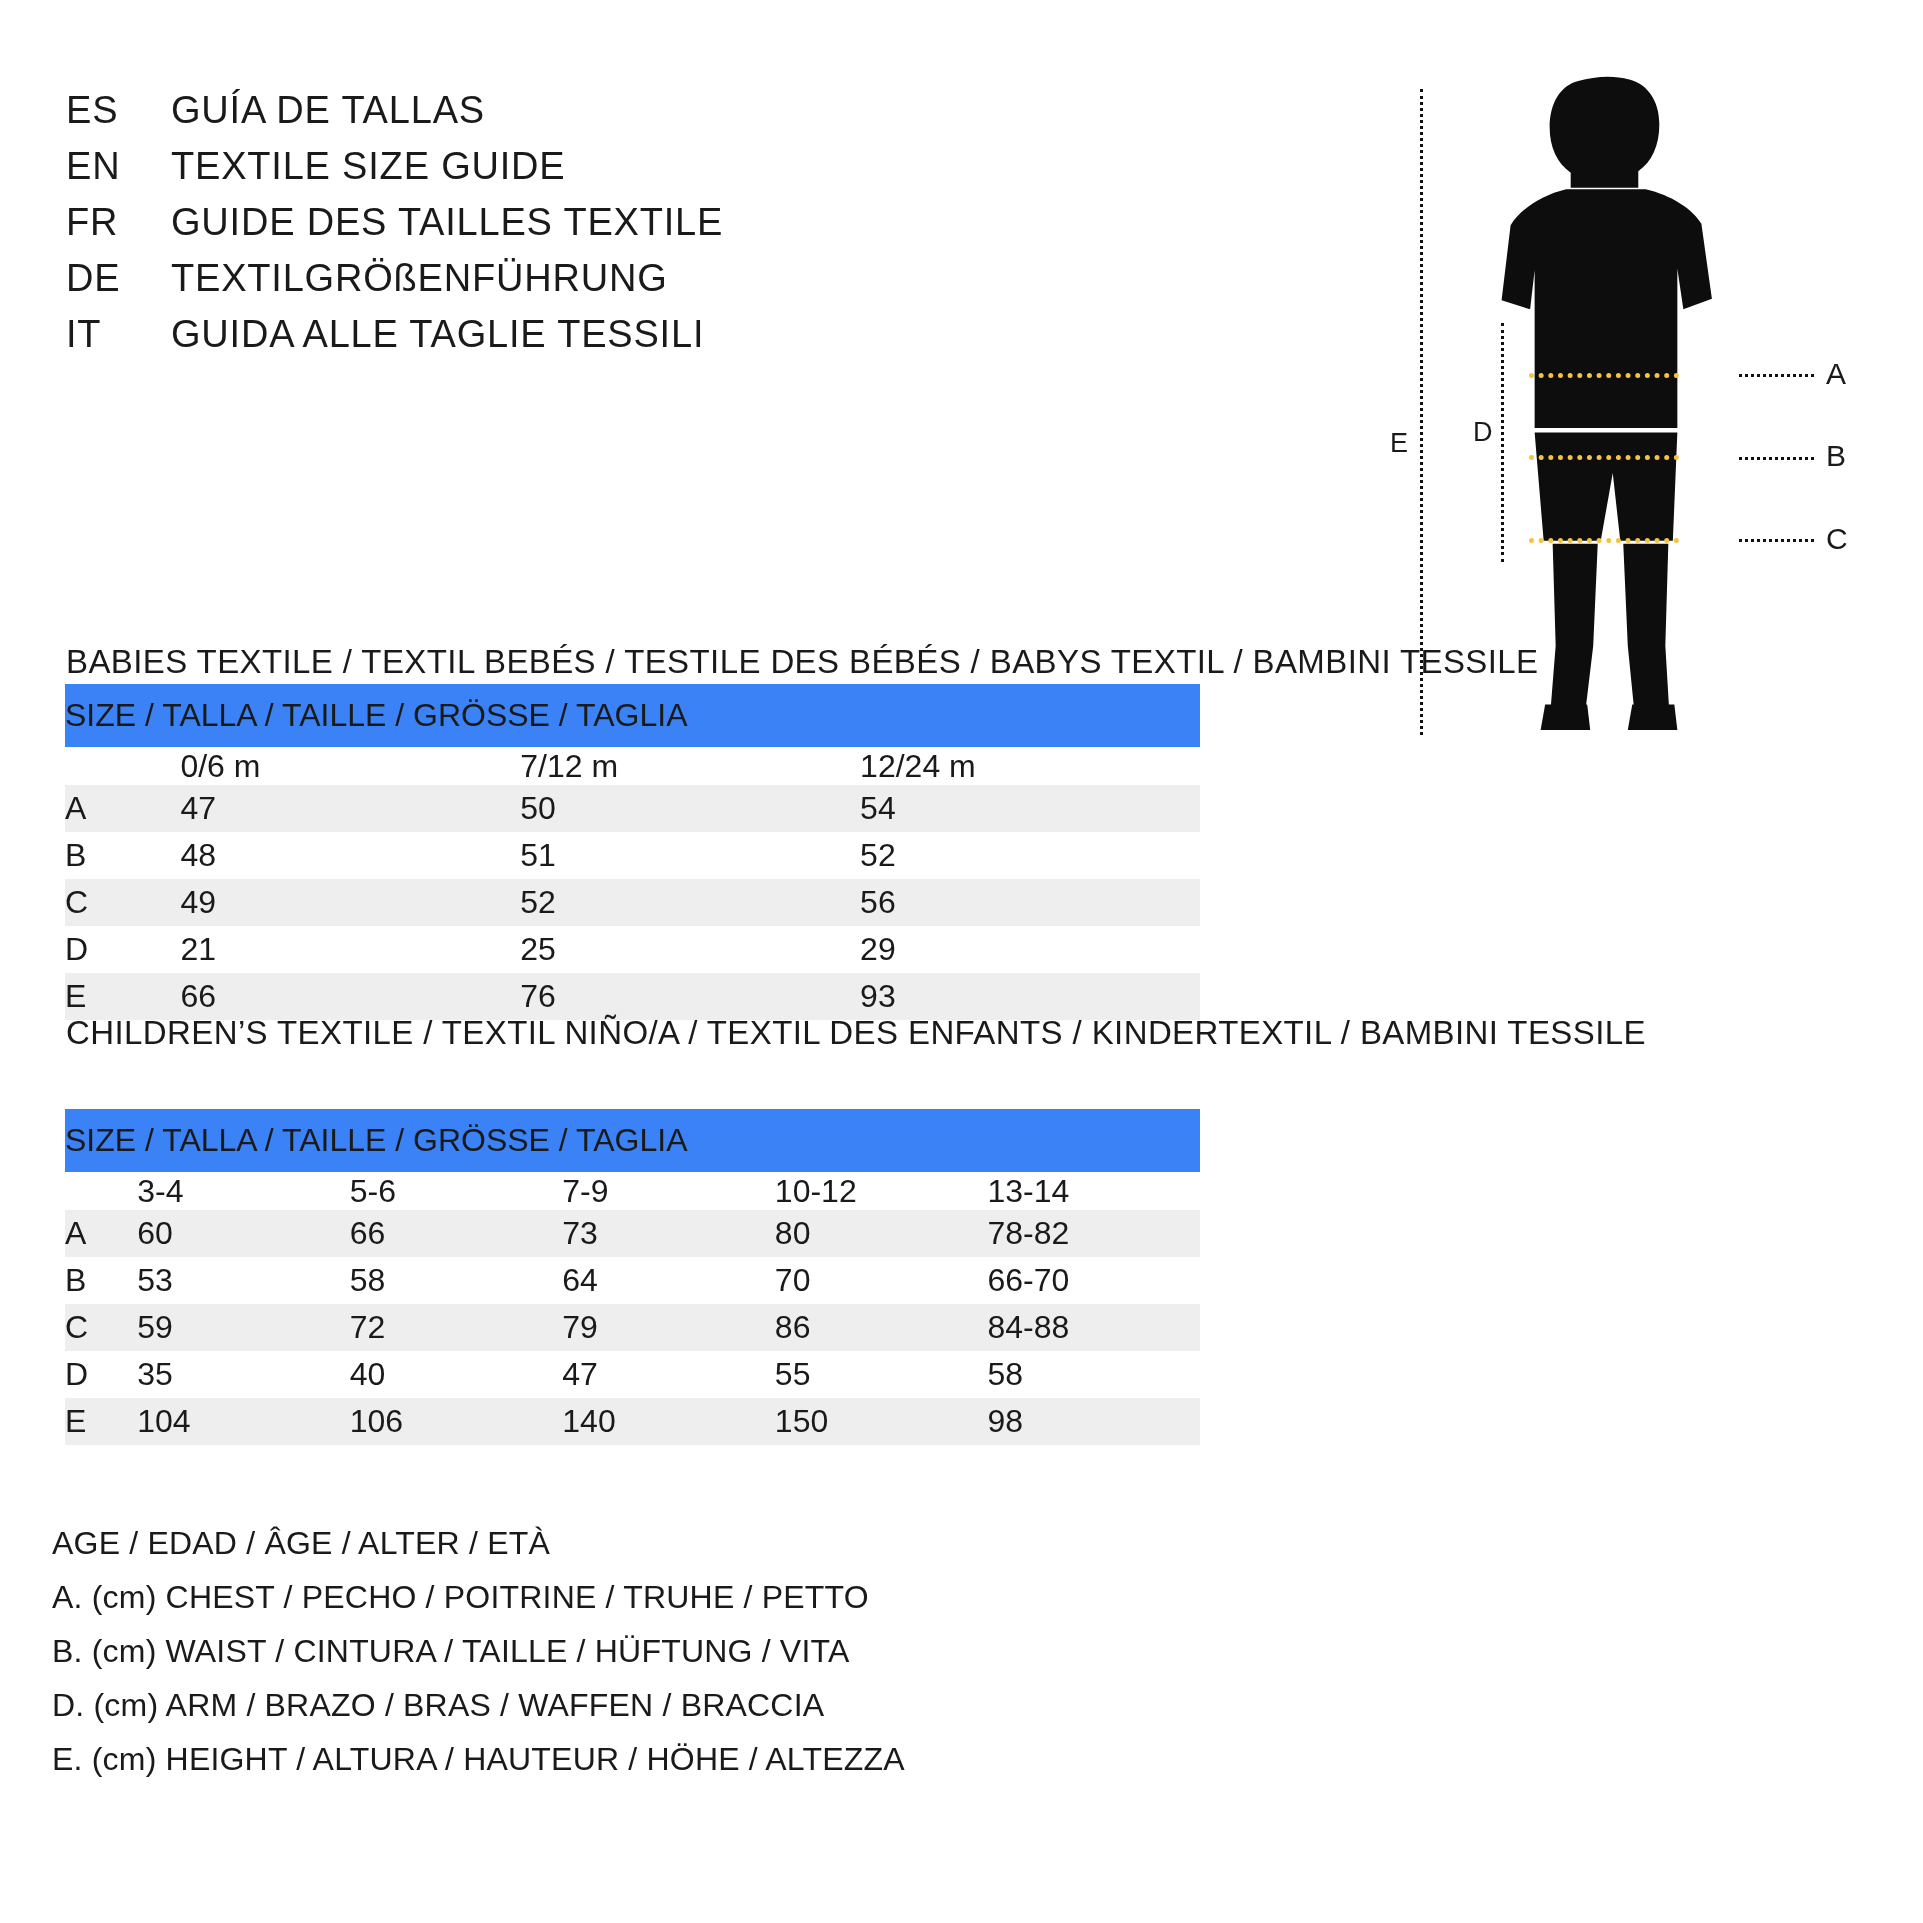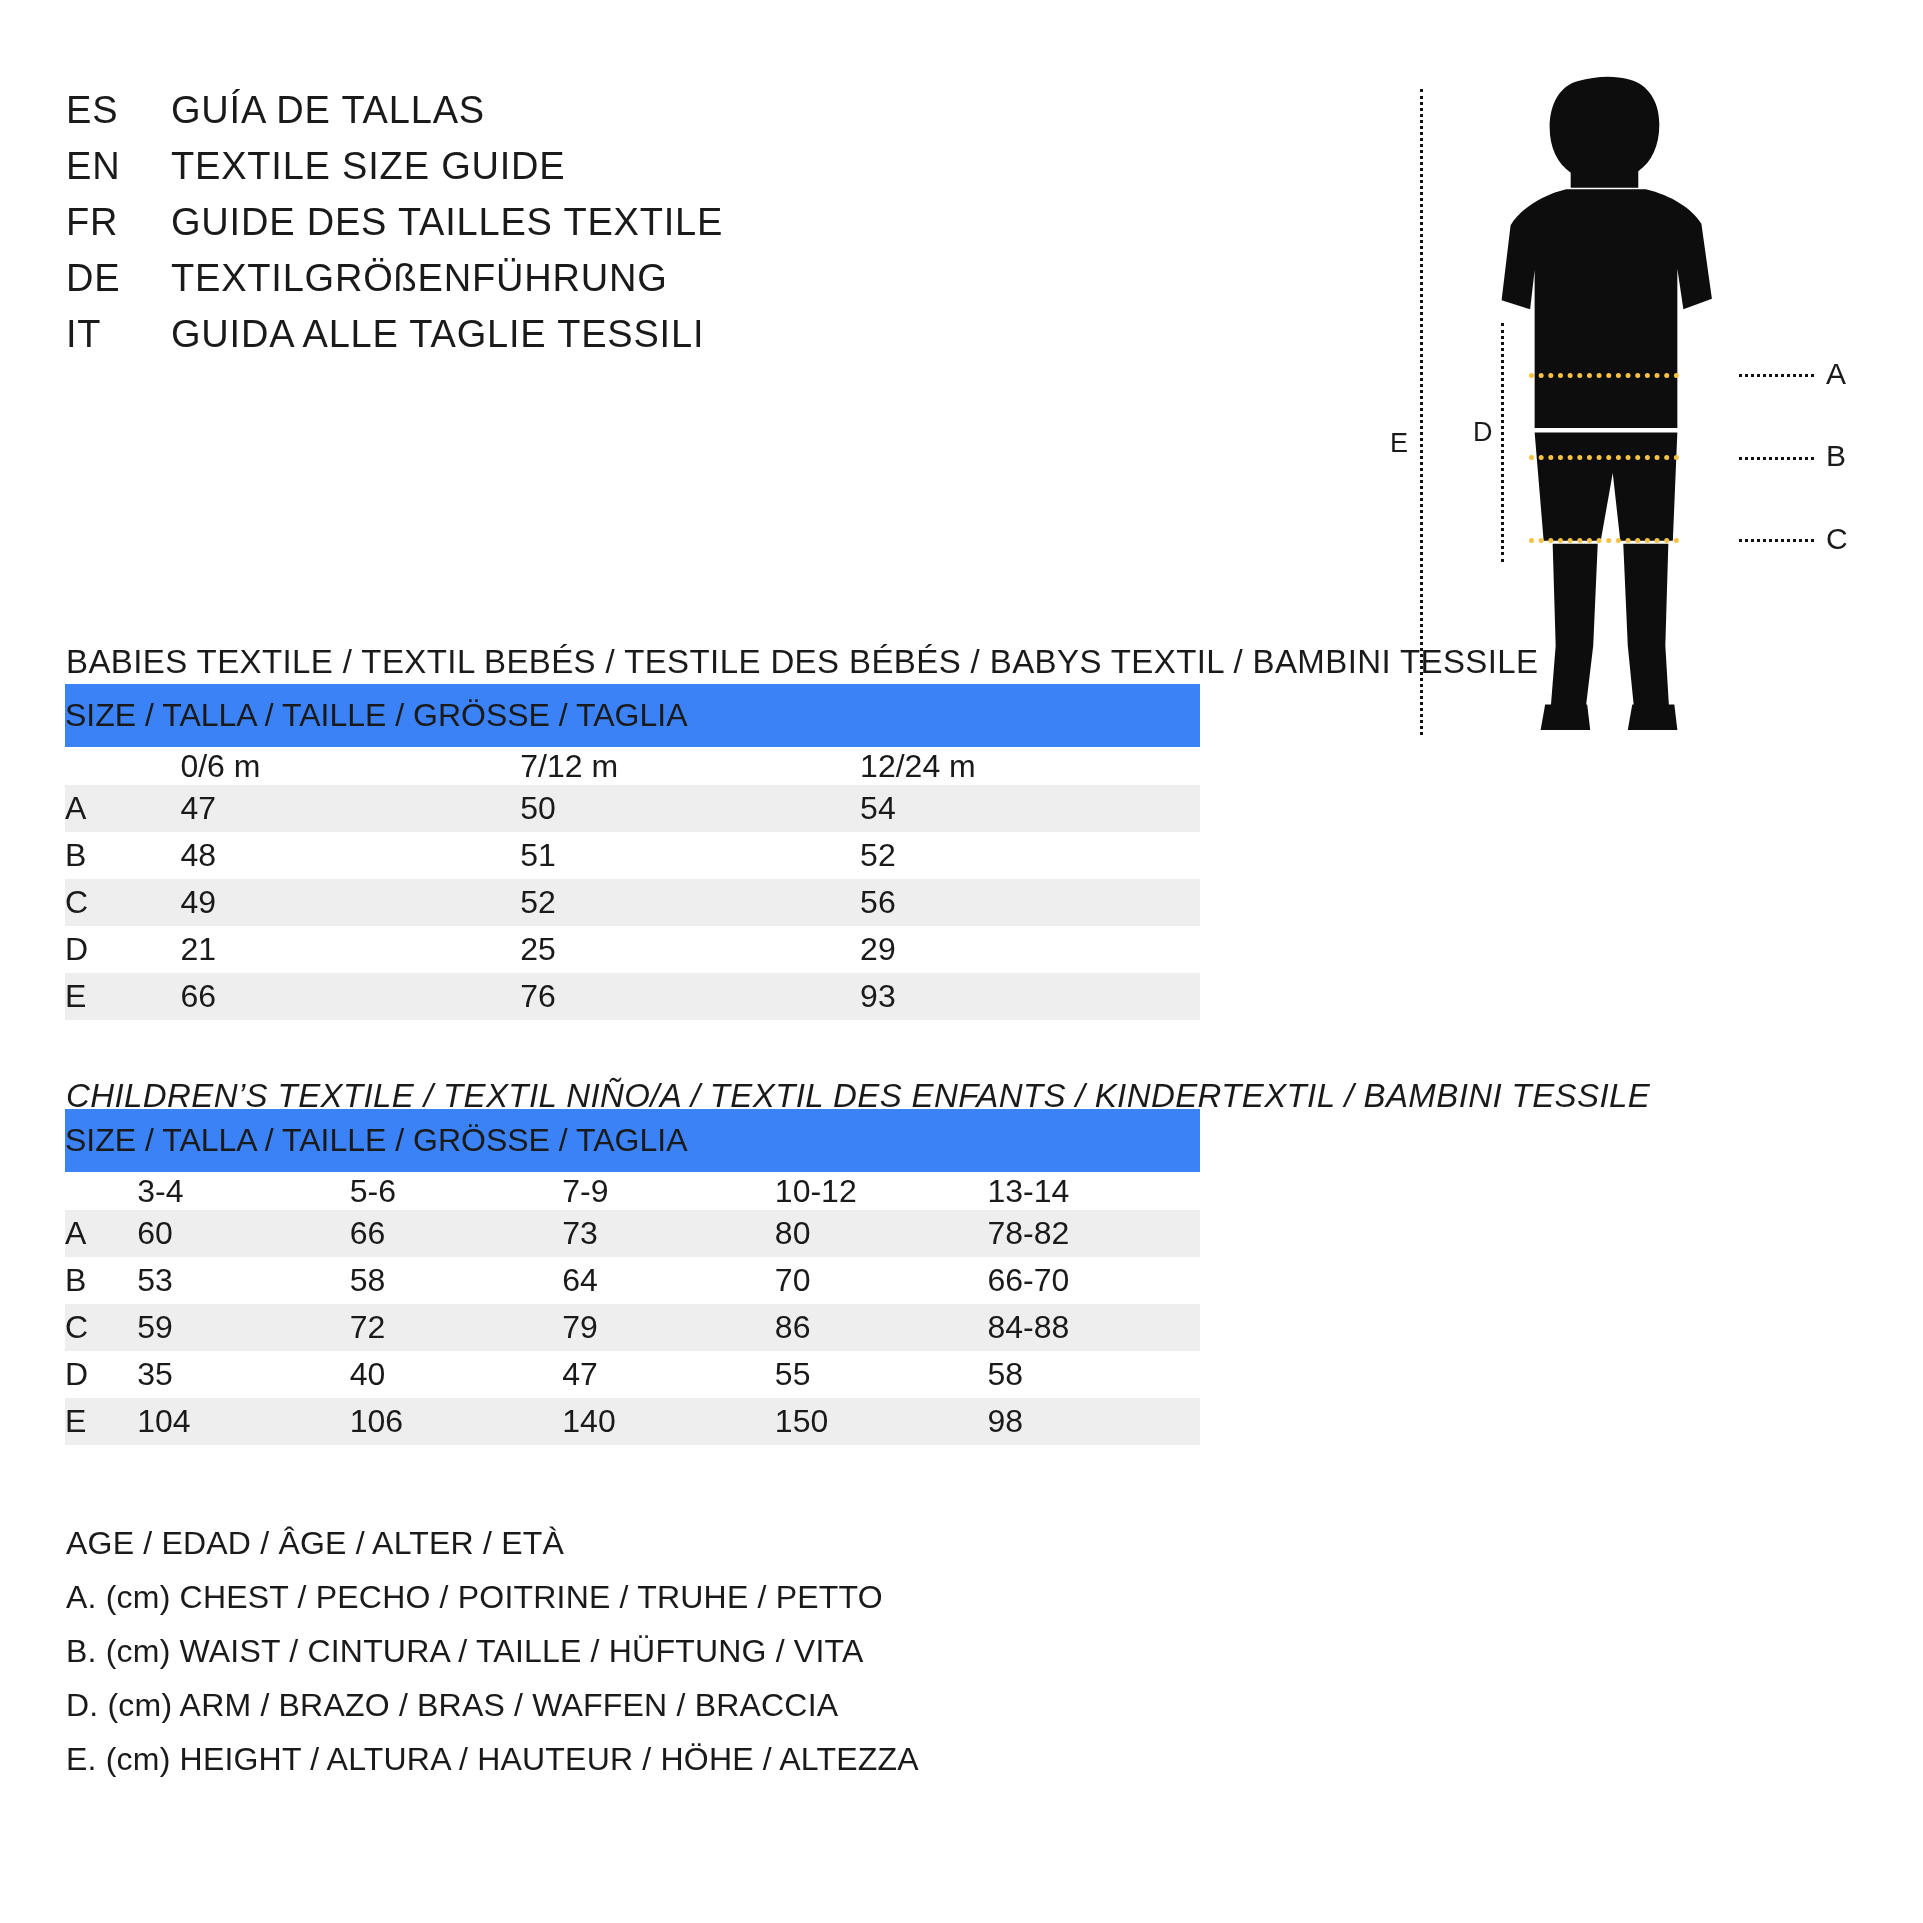--- a/index.html
+++ b/index.html
@@ -107,21 +107,21 @@
   }
 
   
   .section-title {
     position: absolute;
     font-size: 33px;
     letter-spacing: 0.4px;
     white-space: nowrap;
   }
   #babies-title { left: 66px; top: 630px; margin-top: 13px; }
-  #children-title { left: 66px; top: 1077px; font-style: italic; }
+  #children-title { left: 66px; top: 1014px; }
 
   
   table.size-table {
     position: absolute;
     border-collapse: collapse;
     font-size: 32px;
   }
   #babies-table { left: 65px; top: 684px; width: 1135px; }
   #children-table { left: 65px; top: 1109px; width: 1135px; }
 
@@ -158,21 +158,21 @@
   .c1 { width: 212px; }
   .c2 { width: 212px; }
   .c3 { width: 212px; }
   .c4 { width: 212px; }
   .c5 { width: 212px; }
   .pad-val { padding-left: 30px; }
 
   
   .legend {
     position: absolute;
-    left: 66px;
+    left: 52px;
     top: 1525px;
   }
   .legend-row {
     font-size: 32px;
     height: 54px;
     letter-spacing: 0.2px;
     white-space: nowrap;
   }
 </style>
 </head>

